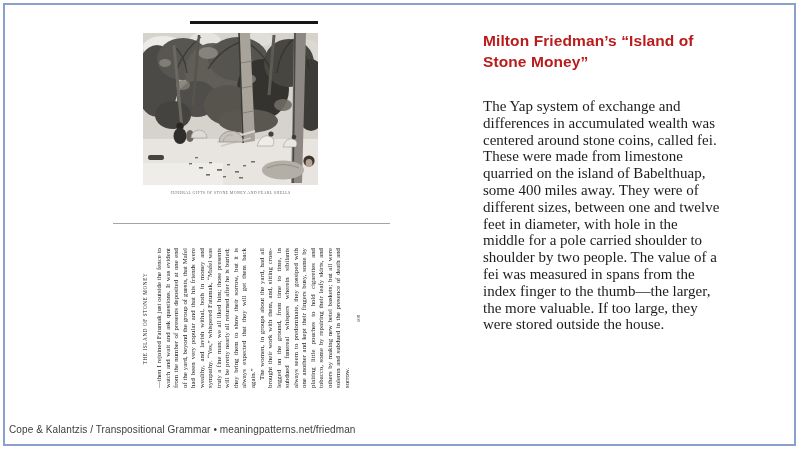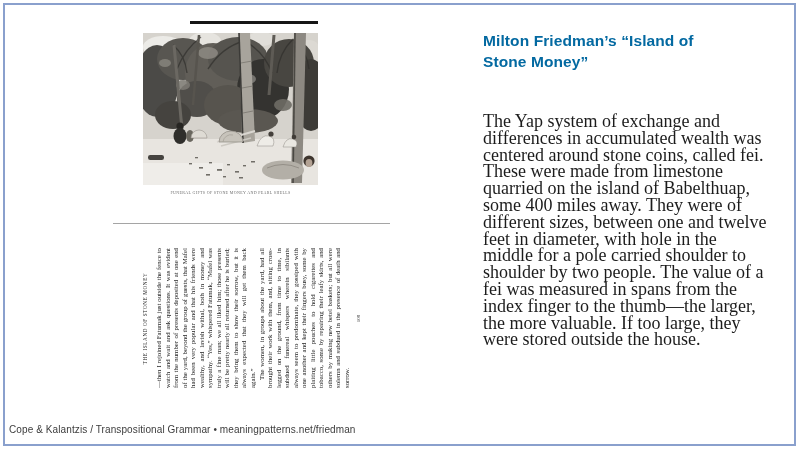--- a/index.html
+++ b/index.html
@@ -45,26 +45,26 @@
   }
   .page-text p{margin:0;}
   .page-text p.indented{text-indent:8px;}
   .page-number{
     text-align:center;font-family:"Liberation Serif",serif;
     font-size:5px;color:#3a3a3a;margin-top:4px;
   }
   
   .right-col{position:absolute;left:483px;top:30px;width:300px;}
   .slide-title{
-    font-size:15.5px;font-weight:bold;line-height:21px;color:#0369a1;
+    font-size:15.5px;font-weight:bold;line-height:21px;color:#b91c1c;
     letter-spacing:.1px;white-space:pre-line;
   }
   .body-paragraph{
-    margin-top:41px;font-family:"Liberation Serif",serif;
-    font-size:18px;line-height:16.8px;color:#1c1c1c;white-space:pre-line;
+    margin-top:26px;font-family:"Liberation Serif",serif;
+    font-size:15px;line-height:16.8px;color:#1c1c1c;white-space:pre-line;
   }
   
   .footer-credit{
     position:absolute;left:9px;top:424px;
     font-size:10px;color:#3c3c3c;letter-spacing:.1px;white-space:nowrap;text-align:center;
   }
 </style>
 </head>
 <body>
 

